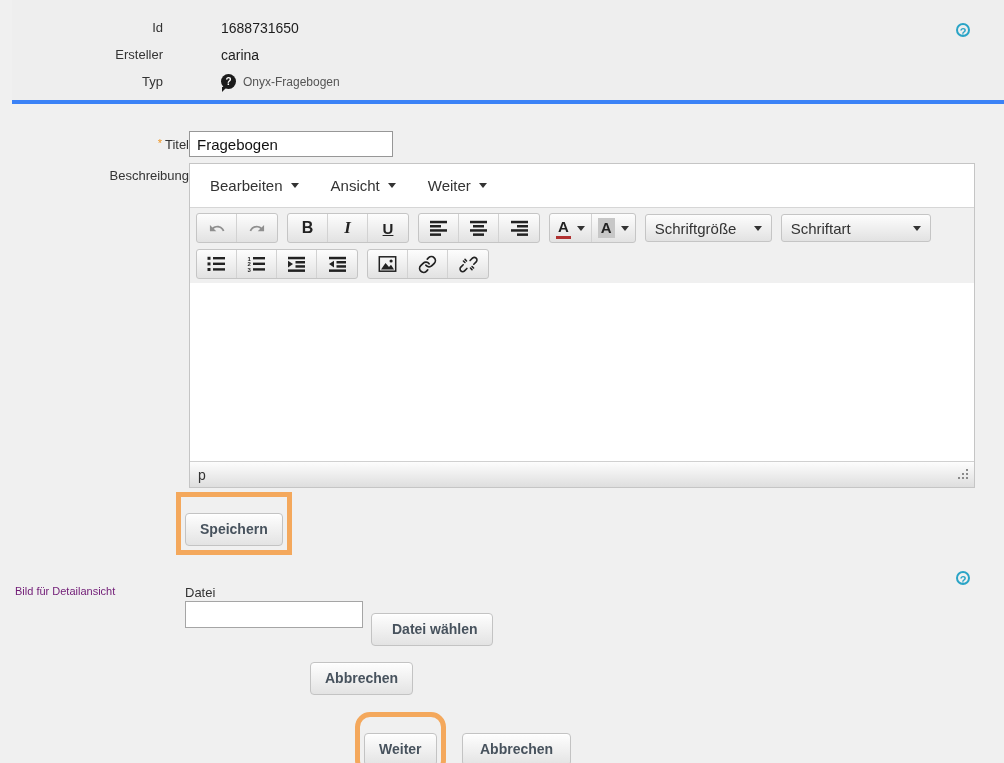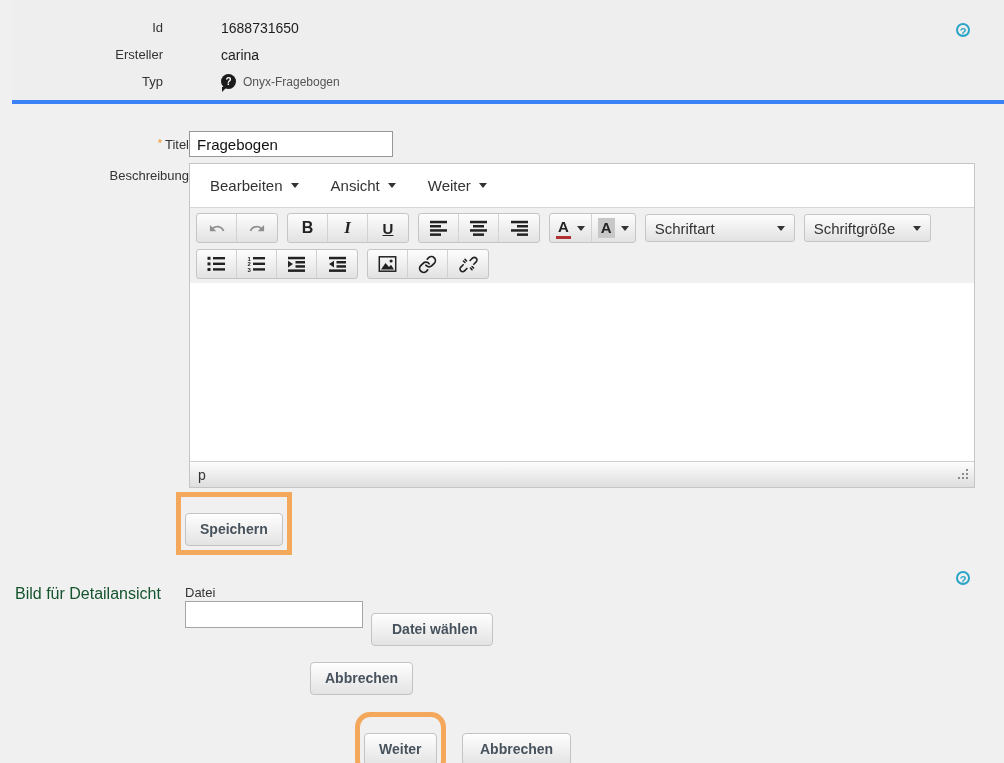--- a/index.html
+++ b/index.html
@@ -74,21 +74,21 @@
   
   .btn { display:inline-block; background:linear-gradient(#fefefe,#e3e3e3); border:1px solid #c3c3c3;
     border-radius:4px; font-family:"Liberation Sans",sans-serif; font-weight:bold; font-size:14px;
     color:#47525d; padding:7px 14px; cursor:pointer; line-height:1.2;
     box-shadow:inset 0 1px 0 rgba(255,255,255,.9);margin-top:12px; }
   .highlight-box { position:absolute; border:5px solid #f4a85c; padding:4px; }
   #save-highlight { top:492px; left:176px; }
   #next-highlight { top:712px; left:355px;border-radius:15px; }
 
   
-  #image-section-label { position:absolute; top:585px; left:15px; font-size:16px; color:#14532d; }
+  #image-section-label { position:absolute; top:585px; left:15px; font-size:11px; color:#701a75; }
   #file-label { position:absolute; top:585px; left:185px; font-size:13px; color:#333; }
   #file-name-input { position:absolute; top:601px; left:185px; width:178px; height:27px;
     border:1px solid #a5a5a5; background:#fff; font-family:"Liberation Sans",sans-serif;
     font-size:14px; padding:2px 6px; }
   #choose-file-button { position:absolute; top:601px; left:371px;padding-left:20px; }
   #upload-button { position:absolute; top:650px; left:185px; }
   #upload-cancel-button { position:absolute; top:650px; left:310px; }
   #footer-cancel-button { position:absolute; top:721px; left:462px; padding:7px 17px; }
 </style>
 </head>
@@ -204,26 +204,26 @@
         <div class="mce-btn-group">
           <div class="mce-btn">
             <span class="fore-a">A</span>
             <span class="caret"></span>
           </div>
           <div class="mce-btn">
             <span class="back-a">A</span>
             <span class="caret"></span>
           </div>
         </div>
+        <div class="mce-listbox" id="font-size-select">
+          <span>Schriftgröße</span>
+          <span class="caret"></span>
+        </div>
         <div class="mce-listbox" id="font-family-select">
           <span>Schriftart</span>
-          <span class="caret"></span>
-        </div>
-        <div class="mce-listbox" id="font-size-select">
-          <span>Schriftgröße</span>
           <span class="caret"></span>
         </div>
       </div>
 
       <div class="mce-toolbar-row">
         <div class="mce-btn-group">
           <div class="mce-btn">
             <span>
                 <svg width="19" height="16" viewBox="0 0 18 16" fill="#222">
                   <rect x="0" y="0.8" width="3" height="3"></rect>

